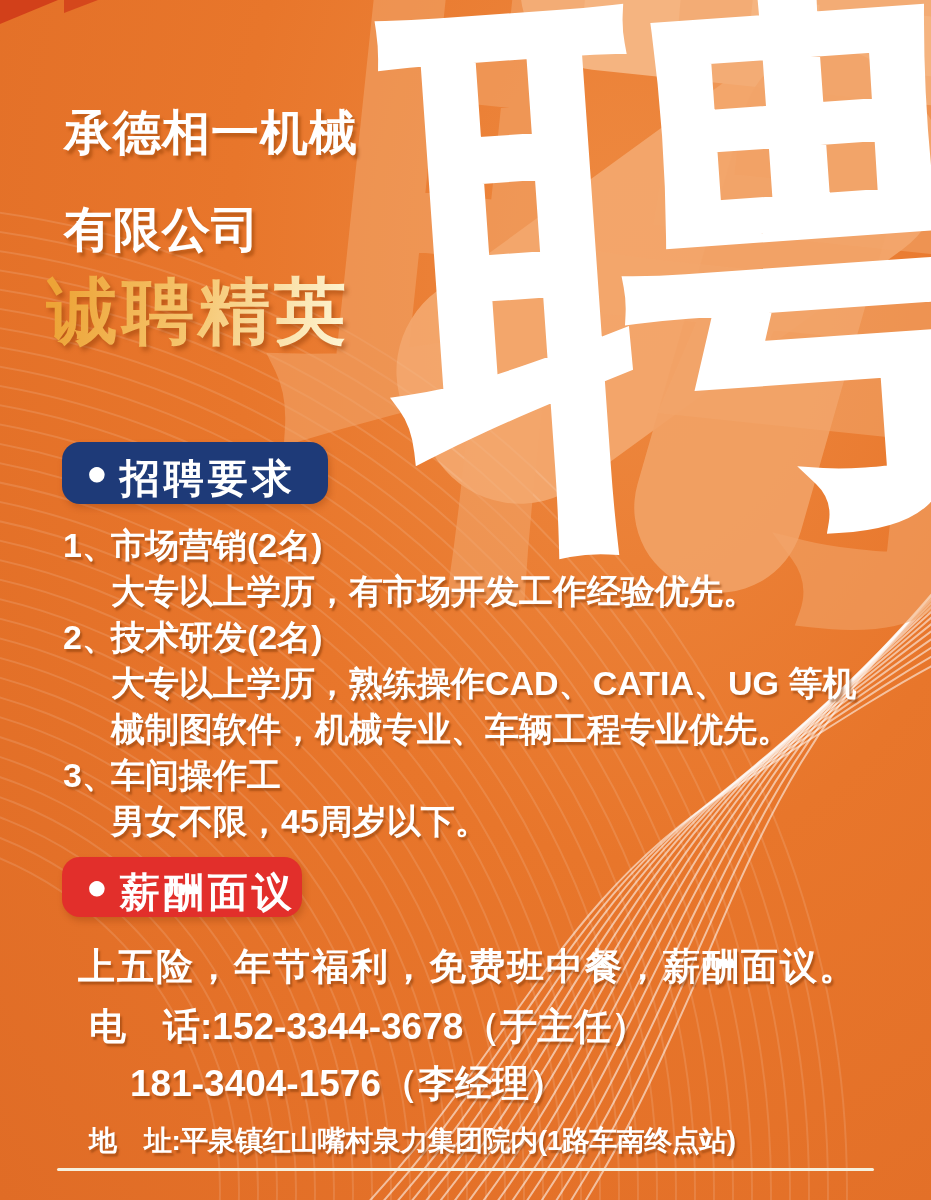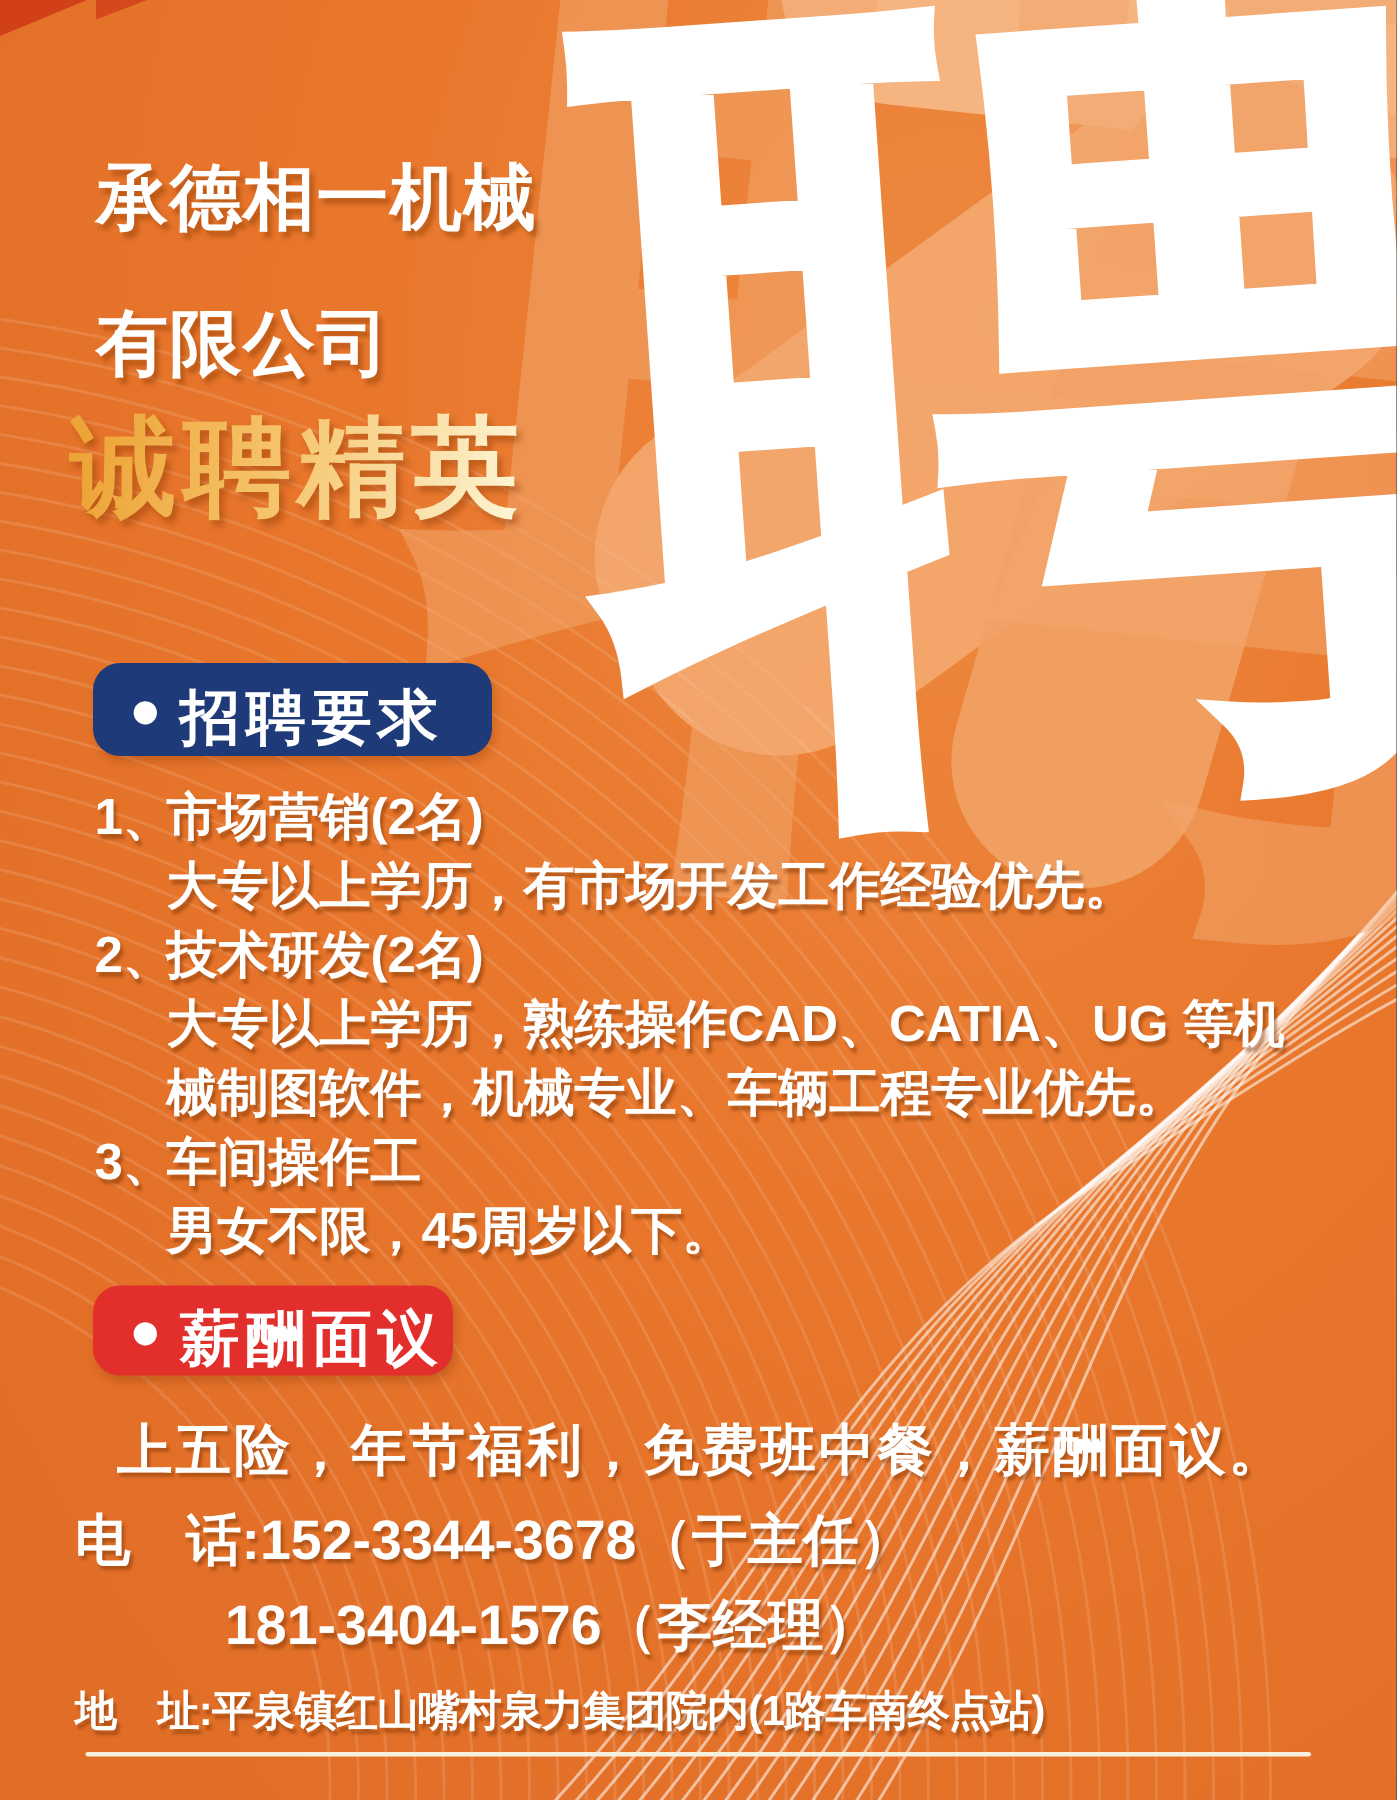--- a/index.html
+++ b/index.html
@@ -41,22 +41,22 @@
   .req-body{flex:1;}
   .req-desc{white-space:pre-line;}
   .salary-text{
     position:absolute;left:78px;top:942px;font-size:37px;font-weight:700;color:#fff;
     letter-spacing:2px;text-shadow:2px 3px 2px rgba(130,55,5,.5);
   }
   .contact{
     position:absolute;left:50px;top:998px;color:#fff;font-weight:800;font-size:37px;
     text-shadow:2px 3px 2px rgba(130,55,5,.5);
   }
-  .contact-row{line-height:57px;white-space:nowrap;}
-  .contact-row.phone2{margin-left:100px;}
+  .contact-row{line-height:57px;white-space:nowrap;margin-left:39px;}
+  .contact-row.phone2{margin-left:80px;}
   .contact-row.address{font-size:28px;letter-spacing:-0.5px;}
   .divider{position:absolute;left:57px;top:1168px;width:817px;height:3px;background:#f6f0dd;border-radius:2px;}
 </style>
 </head>
 <body>
 
 <div class="poster">
 
   <svg id="bg-art" class="bg-art" viewBox="0 0 931 1200" xmlns="http://www.w3.org/2000/svg">
 

